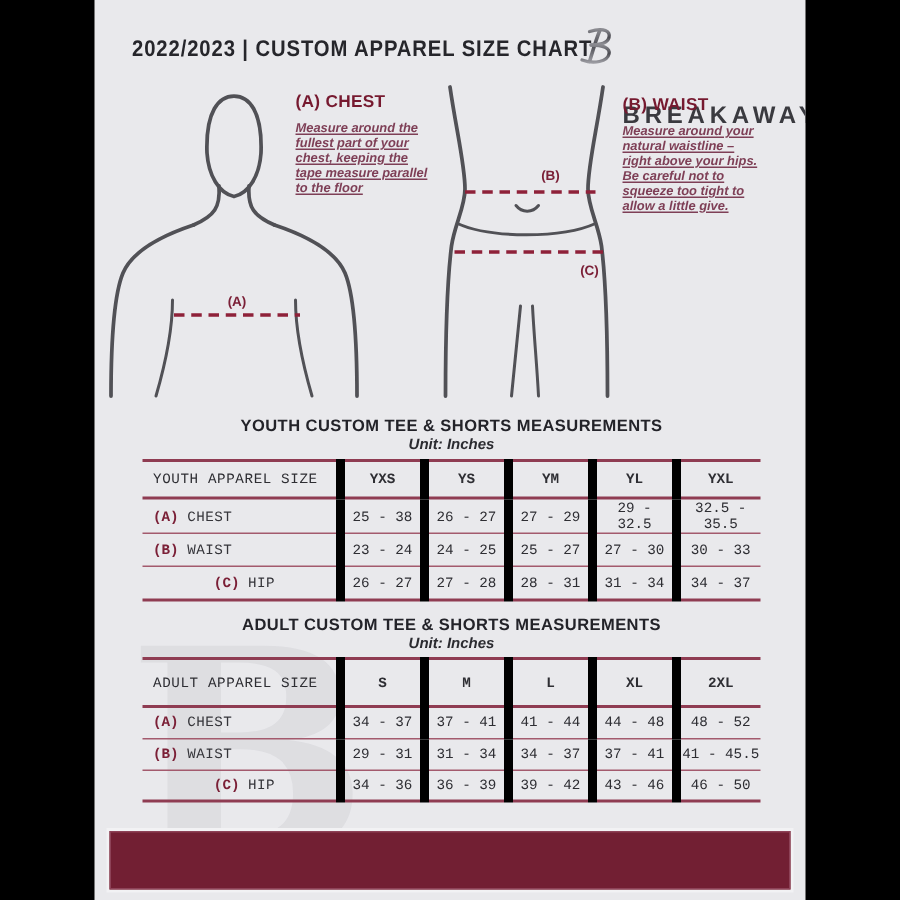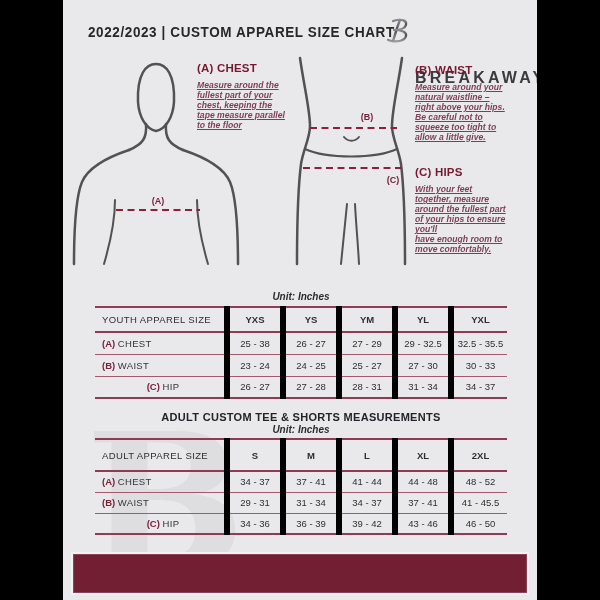--- a/index.html
+++ b/index.html
@@ -29,21 +29,21 @@
   .guide{position:absolute;width:102px;}
   .guide h3{margin:0 0 7px 0;font-size:11.5px;font-weight:800;color:#76192f;letter-spacing:.2px;}
   .guide p{margin:0;font-size:8.6px;font-style:italic;line-height:1.16;color:#7e3f56;white-space:pre-line;font-weight:600;text-decoration:underline;}
 
   
   .tbl-title{position:absolute;left:32px;width:412px;text-align:center;font-size:11px;
              font-weight:800;color:#232329;letter-spacing:.3px;}
   .tbl-unit{position:absolute;left:32px;width:412px;text-align:center;font-size:10px;
             font-style:italic;font-weight:600;color:#2b2b30;}
   table.size-table{position:absolute;left:32px;width:412px;border-collapse:collapse;table-layout:fixed;
-                   border-top:2px solid #8f3c52;border-bottom:2px solid #8f3c52;}
+                   border-top:2px solid #8f3c52;border-bottom:2px solid #8f3c52;font-family:Liberation Mono, monospace;}
   table.size-table td{border-left:6px solid #000000;font-size:9.5px;color:#2e2e33;
                       text-align:center;vertical-align:middle;padding:0;}
   table.size-table td.c0{border-left:none;text-align:left;padding-left:7px;}
   table.size-table tr.head-row td{border-bottom:2px solid #8f3c52;}
   table.size-table tr.data-row td{border-bottom:1px solid #a35a6d;}
   table.size-table tr:last-child td{border-bottom:none;text-align:center;}
   td.hdr{font-size:9px;letter-spacing:.4px;color:#35353a;}
   td.sz{font-weight:800;font-size:10px;color:#212126;}
   span.key{font-weight:800;color:#7b2037;}
   span.rlabel{color:#35353a;letter-spacing:.3px;}
@@ -112,31 +112,22 @@
   </div>
   <div class="guide" style="left:352px;top:64px;">
     <h3>(B) WAIST</h3>
     <p>Measure around your
 natural waistline –
 right above your hips.
 Be careful not to
 squeeze too tight to
 allow a little give.</p>
   </div>
-  <div class="guide" style="left:352px;top:166px;">
-    <h3>(C) HIPS</h3>
-    <p>With your feet
-together, measure
-around the fullest part
-of your hips to ensure
-you'll
-have enough room to
-move comfortably.</p>
-  </div>
-
+
+  <div class="tbl-title" style="top:278px;">YOUTH CUSTOM TEE &amp; SHORTS MEASUREMENTS</div>
   <div class="tbl-unit" style="top:291px;">Unit: Inches</div>
   <table class="size-table" style="top:306px;">
     <colgroup>
         <col style="width:132px">
         <col style="width:56px">
         <col style="width:56px">
         <col style="width:56px">
         <col style="width:56px">
         <col style="width:56px">
       </colgroup>

